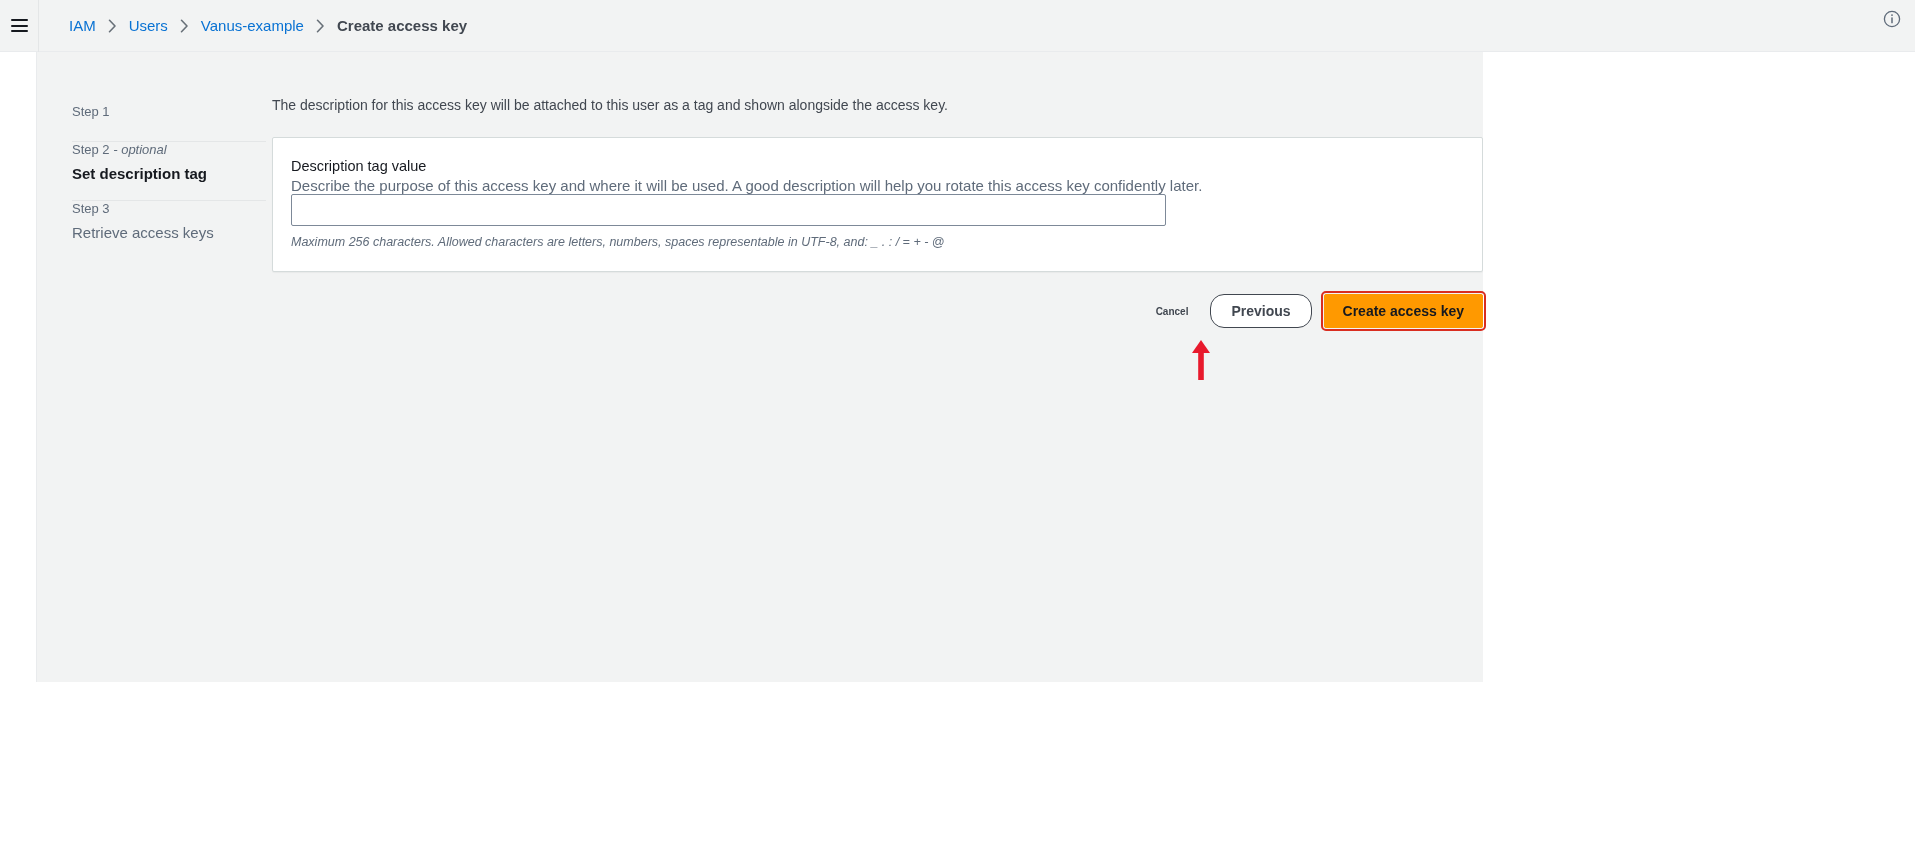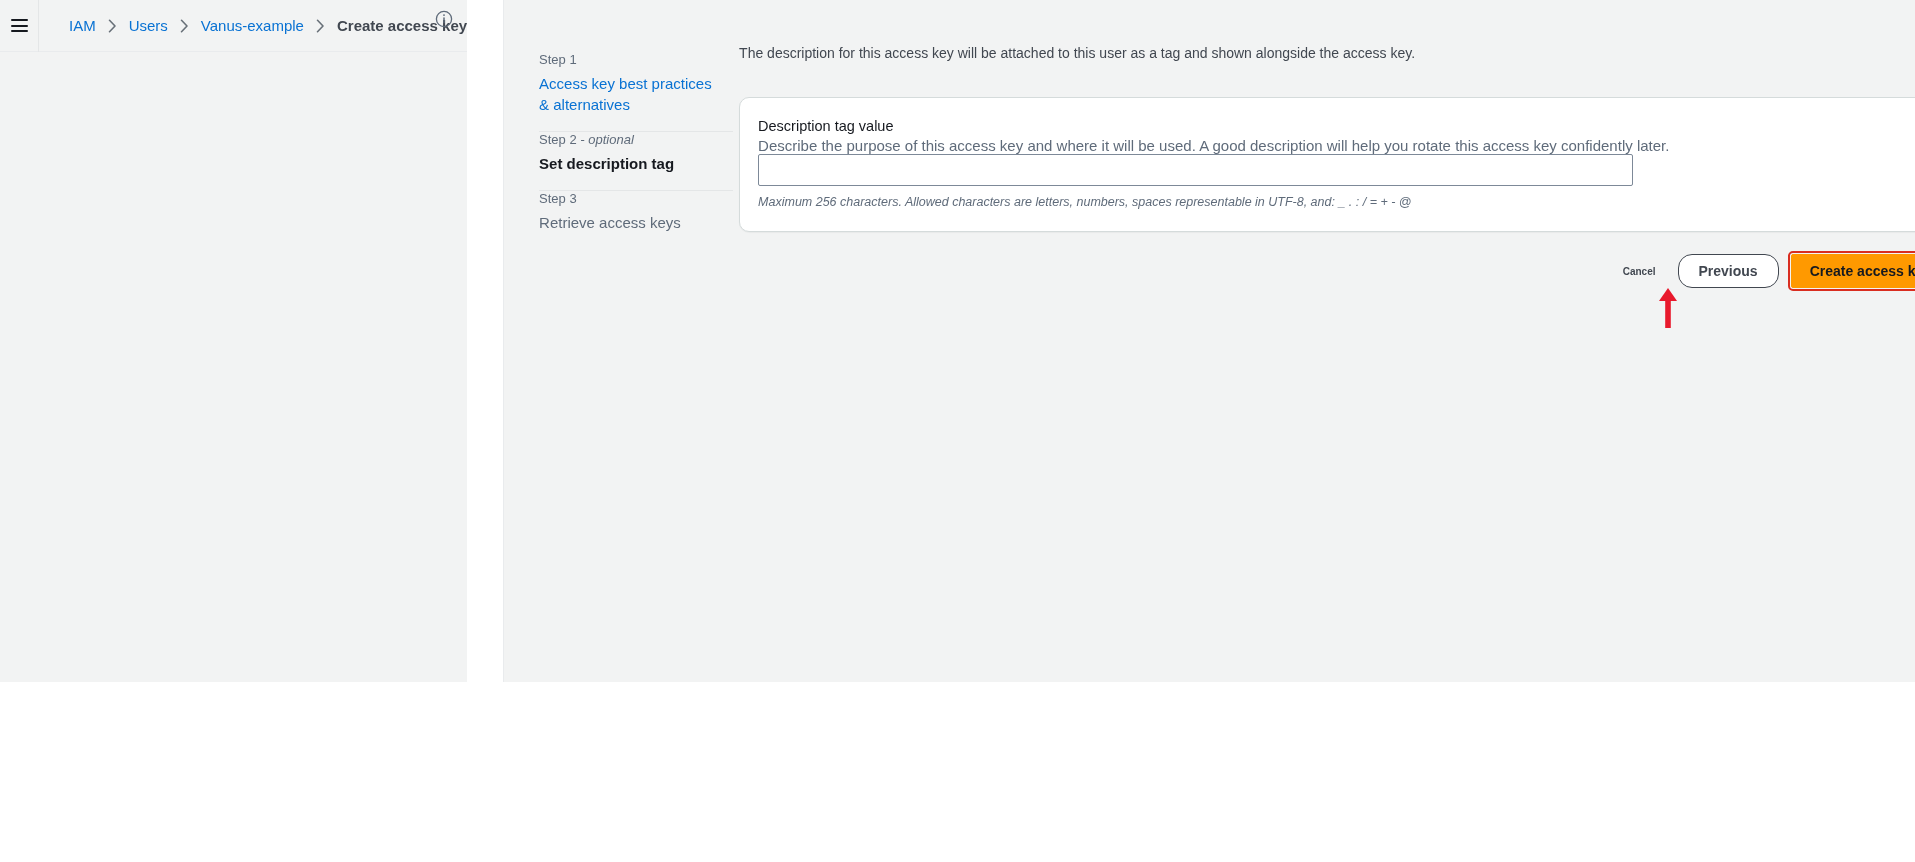--- a/index.html
+++ b/index.html
@@ -8,20 +8,21 @@
     width: 1915px; height: 862px;
     background: #ffffff;
     font-family: "Liberation Sans", sans-serif;
     overflow: hidden;
   }
   .app {
     position: relative;
     width: 1915px; height: 682px;
     background: #f2f3f3;
     display: flex;
+    flex-direction: column;
   }
 
   
   .topbar {
     position: relative;
     height: 52px;
     flex: 0 0 52px;
     background: #f2f3f3;
     display: flex;
     align-items: center;
@@ -155,27 +156,27 @@
     margin: 0 0 8px 0;
     letter-spacing: 0.1px;
   }
   .page-title .optional {
     font-style: italic;
     font-weight: 400;
   }
   .page-desc {
     font-size: 14px;
     color: #414750;
-    margin: 0 0 36px 0;
+    margin: 0 0 24px 0;
   }
 
   .card {
     background: #ffffff;
     border: 1px solid #d5dbdb;
-    border-radius: 10px;
+    border-radius: 2px;
     padding: 20px 18px 22px 18px;
     width: 1211px;
     box-shadow: 0 1px 1px rgba(0,0,0,0.04);
   }
   .field-label {
     font-size: 14.5px;
     color: #16191f;
     font-weight: 400;
     margin-bottom: 3px;
   }
@@ -316,21 +317,20 @@
   <div class="body-area">
 
     <div class="left-rail"></div>
 
     <div class="content">
 
       <aside class="steps">
 
         <div class="step-block">
           <div class="step-kicker">Step 1</div>
-          <div class="step-title-link">Access key best practices &amp; alternatives</div>
         </div>
         <div class="step-divider"></div>
 
         <div class="step-block">
           <div class="step-kicker">
             <span>Step 2</span>
             <span class="opt">- optional</span>
           </div>
           <div class="step-title-active">Set description tag</div>
         </div>

